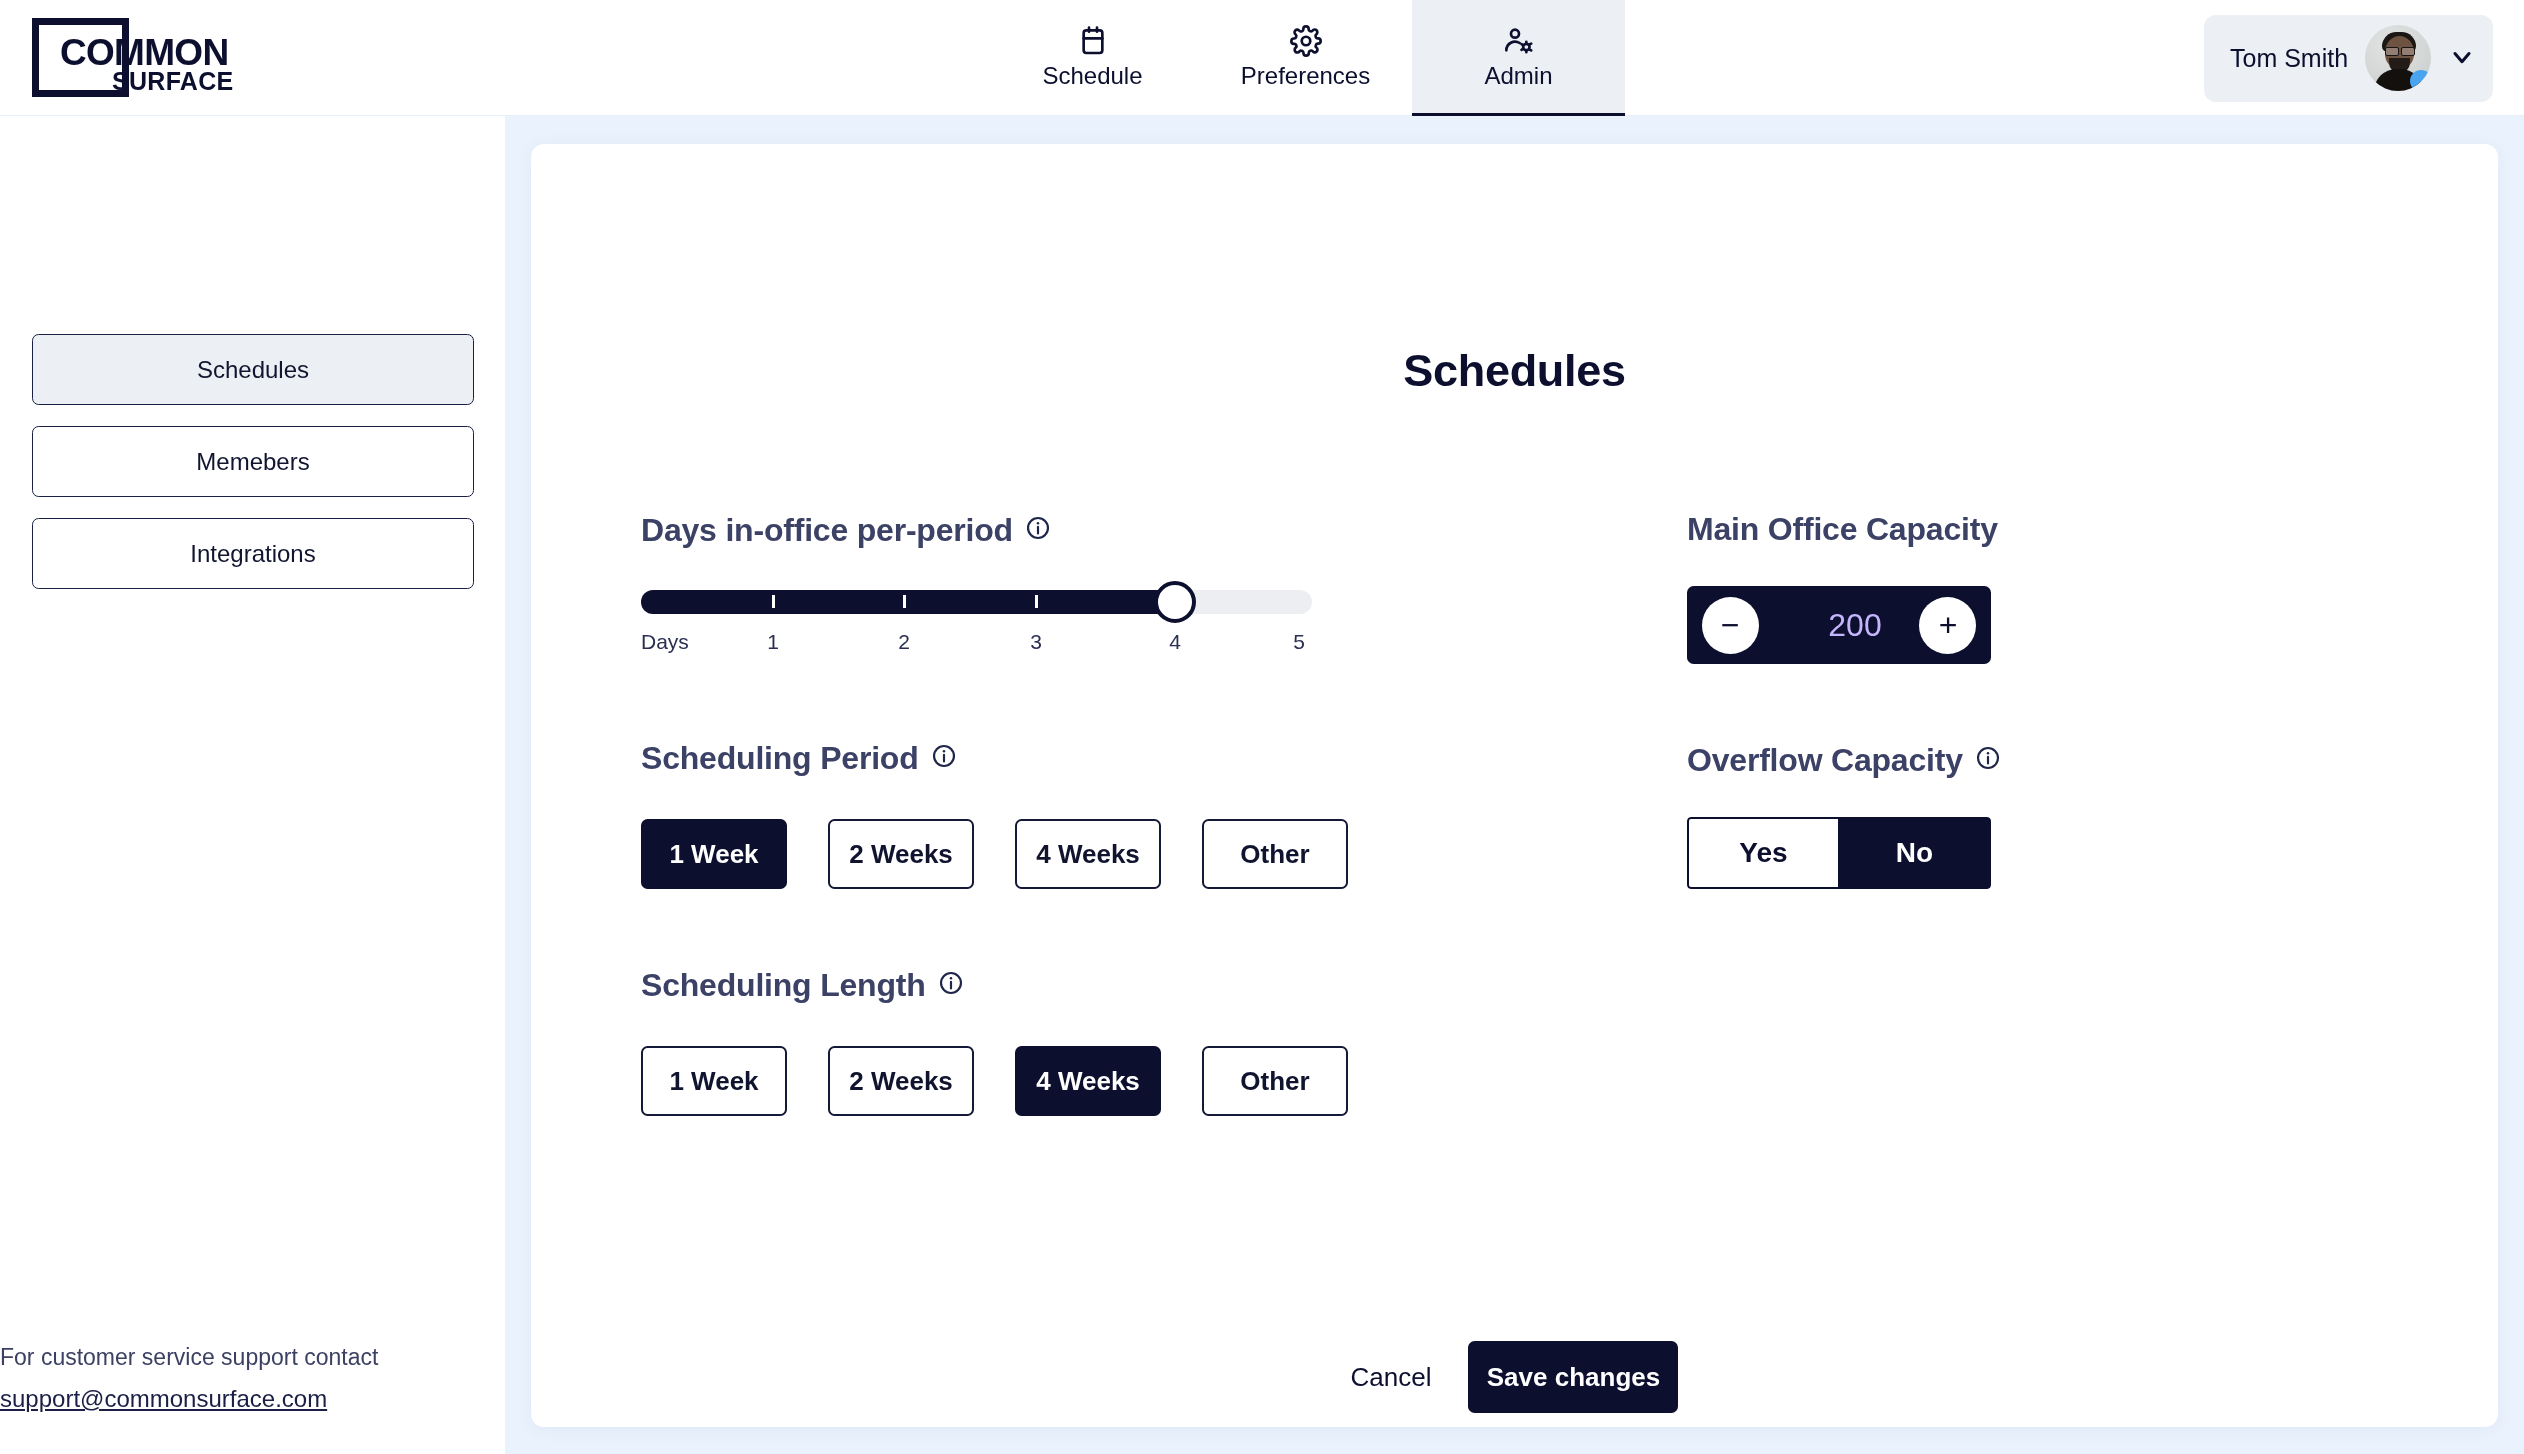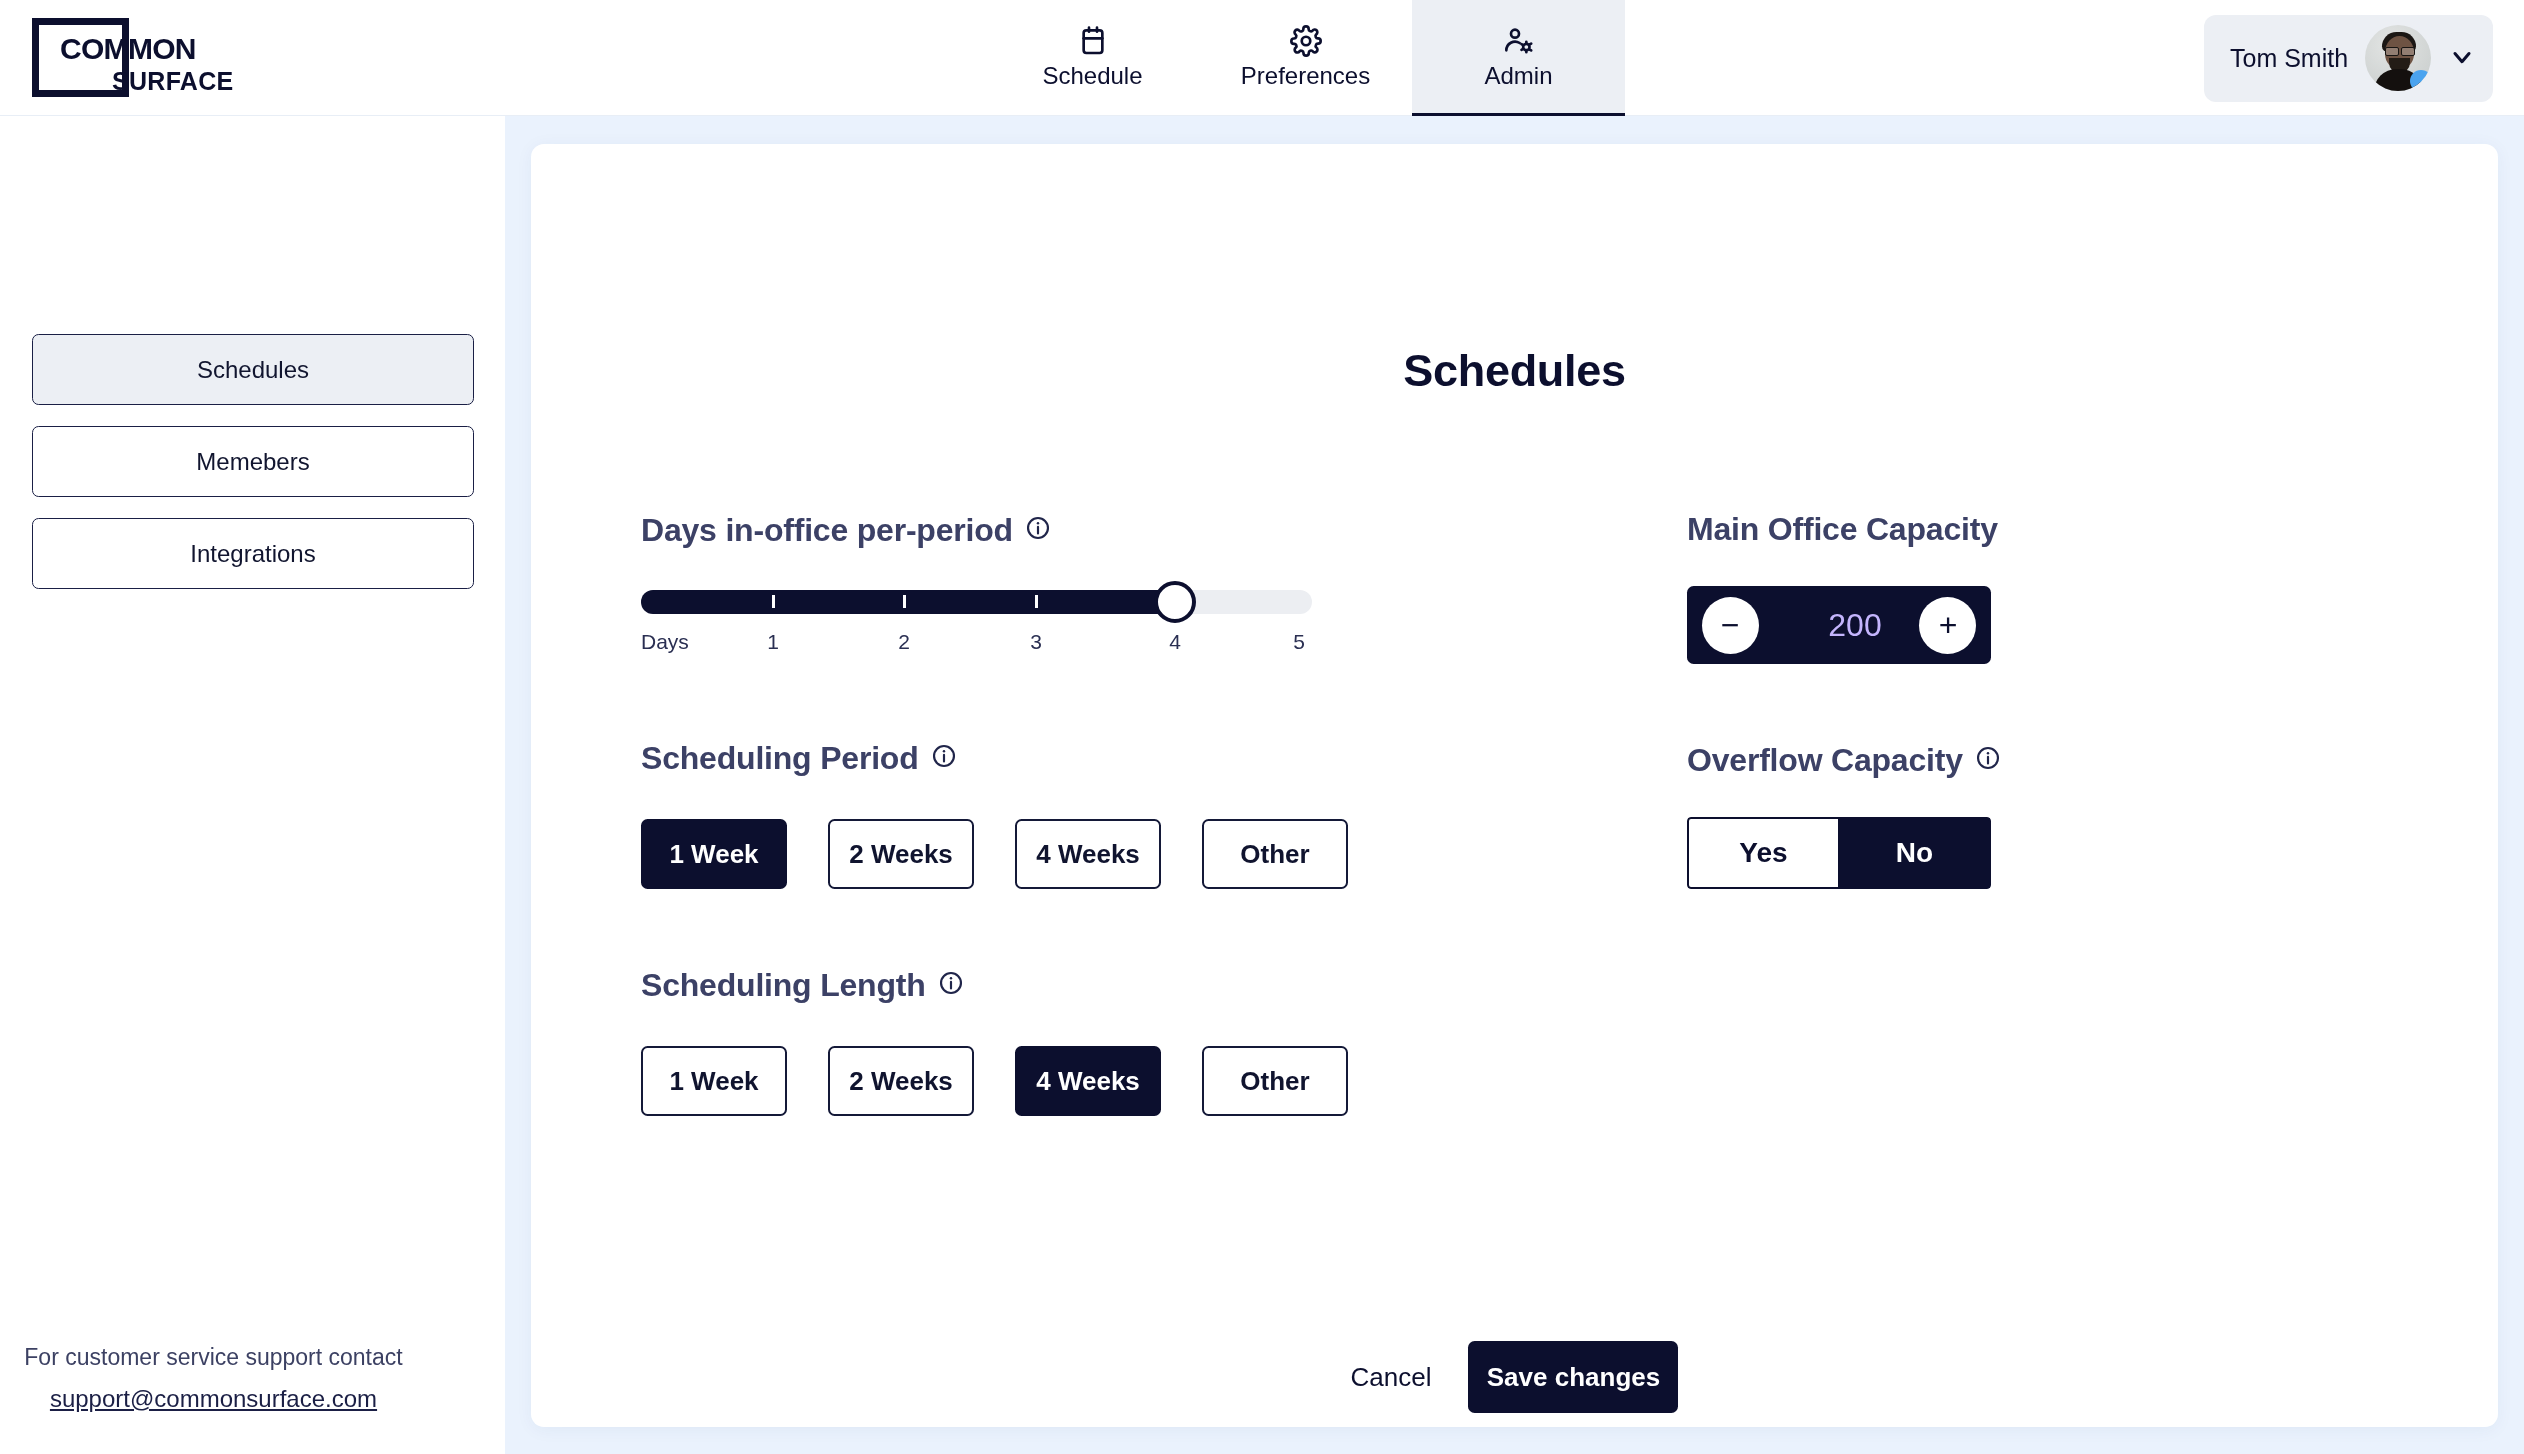--- a/index.html
+++ b/index.html
@@ -20,21 +20,21 @@
   .logo-wrap{
     position:absolute; left:32px; top:18.4px; width:197px; height:79px;
   }
   .logo-rect{
     position:absolute; left:0; top:0; width:97px; height:79px;
     border:7.2px solid #0c0f2e; background:#fff;
   }
   .logo-common{
     position:absolute; left:28px; top:16px;
     font-family:"Liberation Sans", sans-serif;
-    font-weight:700; font-size:30px; letter-spacing:-0.7px;
+    font-weight:700; font-size:37px; letter-spacing:-0.7px;
     color:#0c0f2e; line-height:1;
   }
   .logo-surface{
     position:absolute; left:72px; top:51px;
     font-family:"Liberation Sans", sans-serif;
     font-weight:700; font-size:25px; letter-spacing:0.3px;
     color:#0c0f2e; line-height:1;margin-left:8px;
   }
 
   .nav{
@@ -104,21 +104,21 @@
   .side-btn{
     width:442px; height:71px; margin-bottom:21px;
     border:1.3px solid #1a1f45; border-radius:6.6px; background:#ffffff;
     display:flex; align-items:center; justify-content:center;
     font-size:24px; color:#11152f; cursor:pointer;
   }
   .side-btn.active{ background:#eceff4; }
 
   .support{
     position:absolute; left:0; bottom:38px; width:427px;
-    text-align:center; line-height:1.5;
+    line-height:1.5;
   }
   .support-line{ font-size:23px; color:#3c4163; }
   .support-mail{
     display:inline-block; margin-top:6.6px;
     font-size:24px; color:#1b1f45; text-decoration:underline; cursor:pointer;
   }
 
   
   .content{
     position:absolute; left:505px; top:116px; width:2020px; height:1339px;

